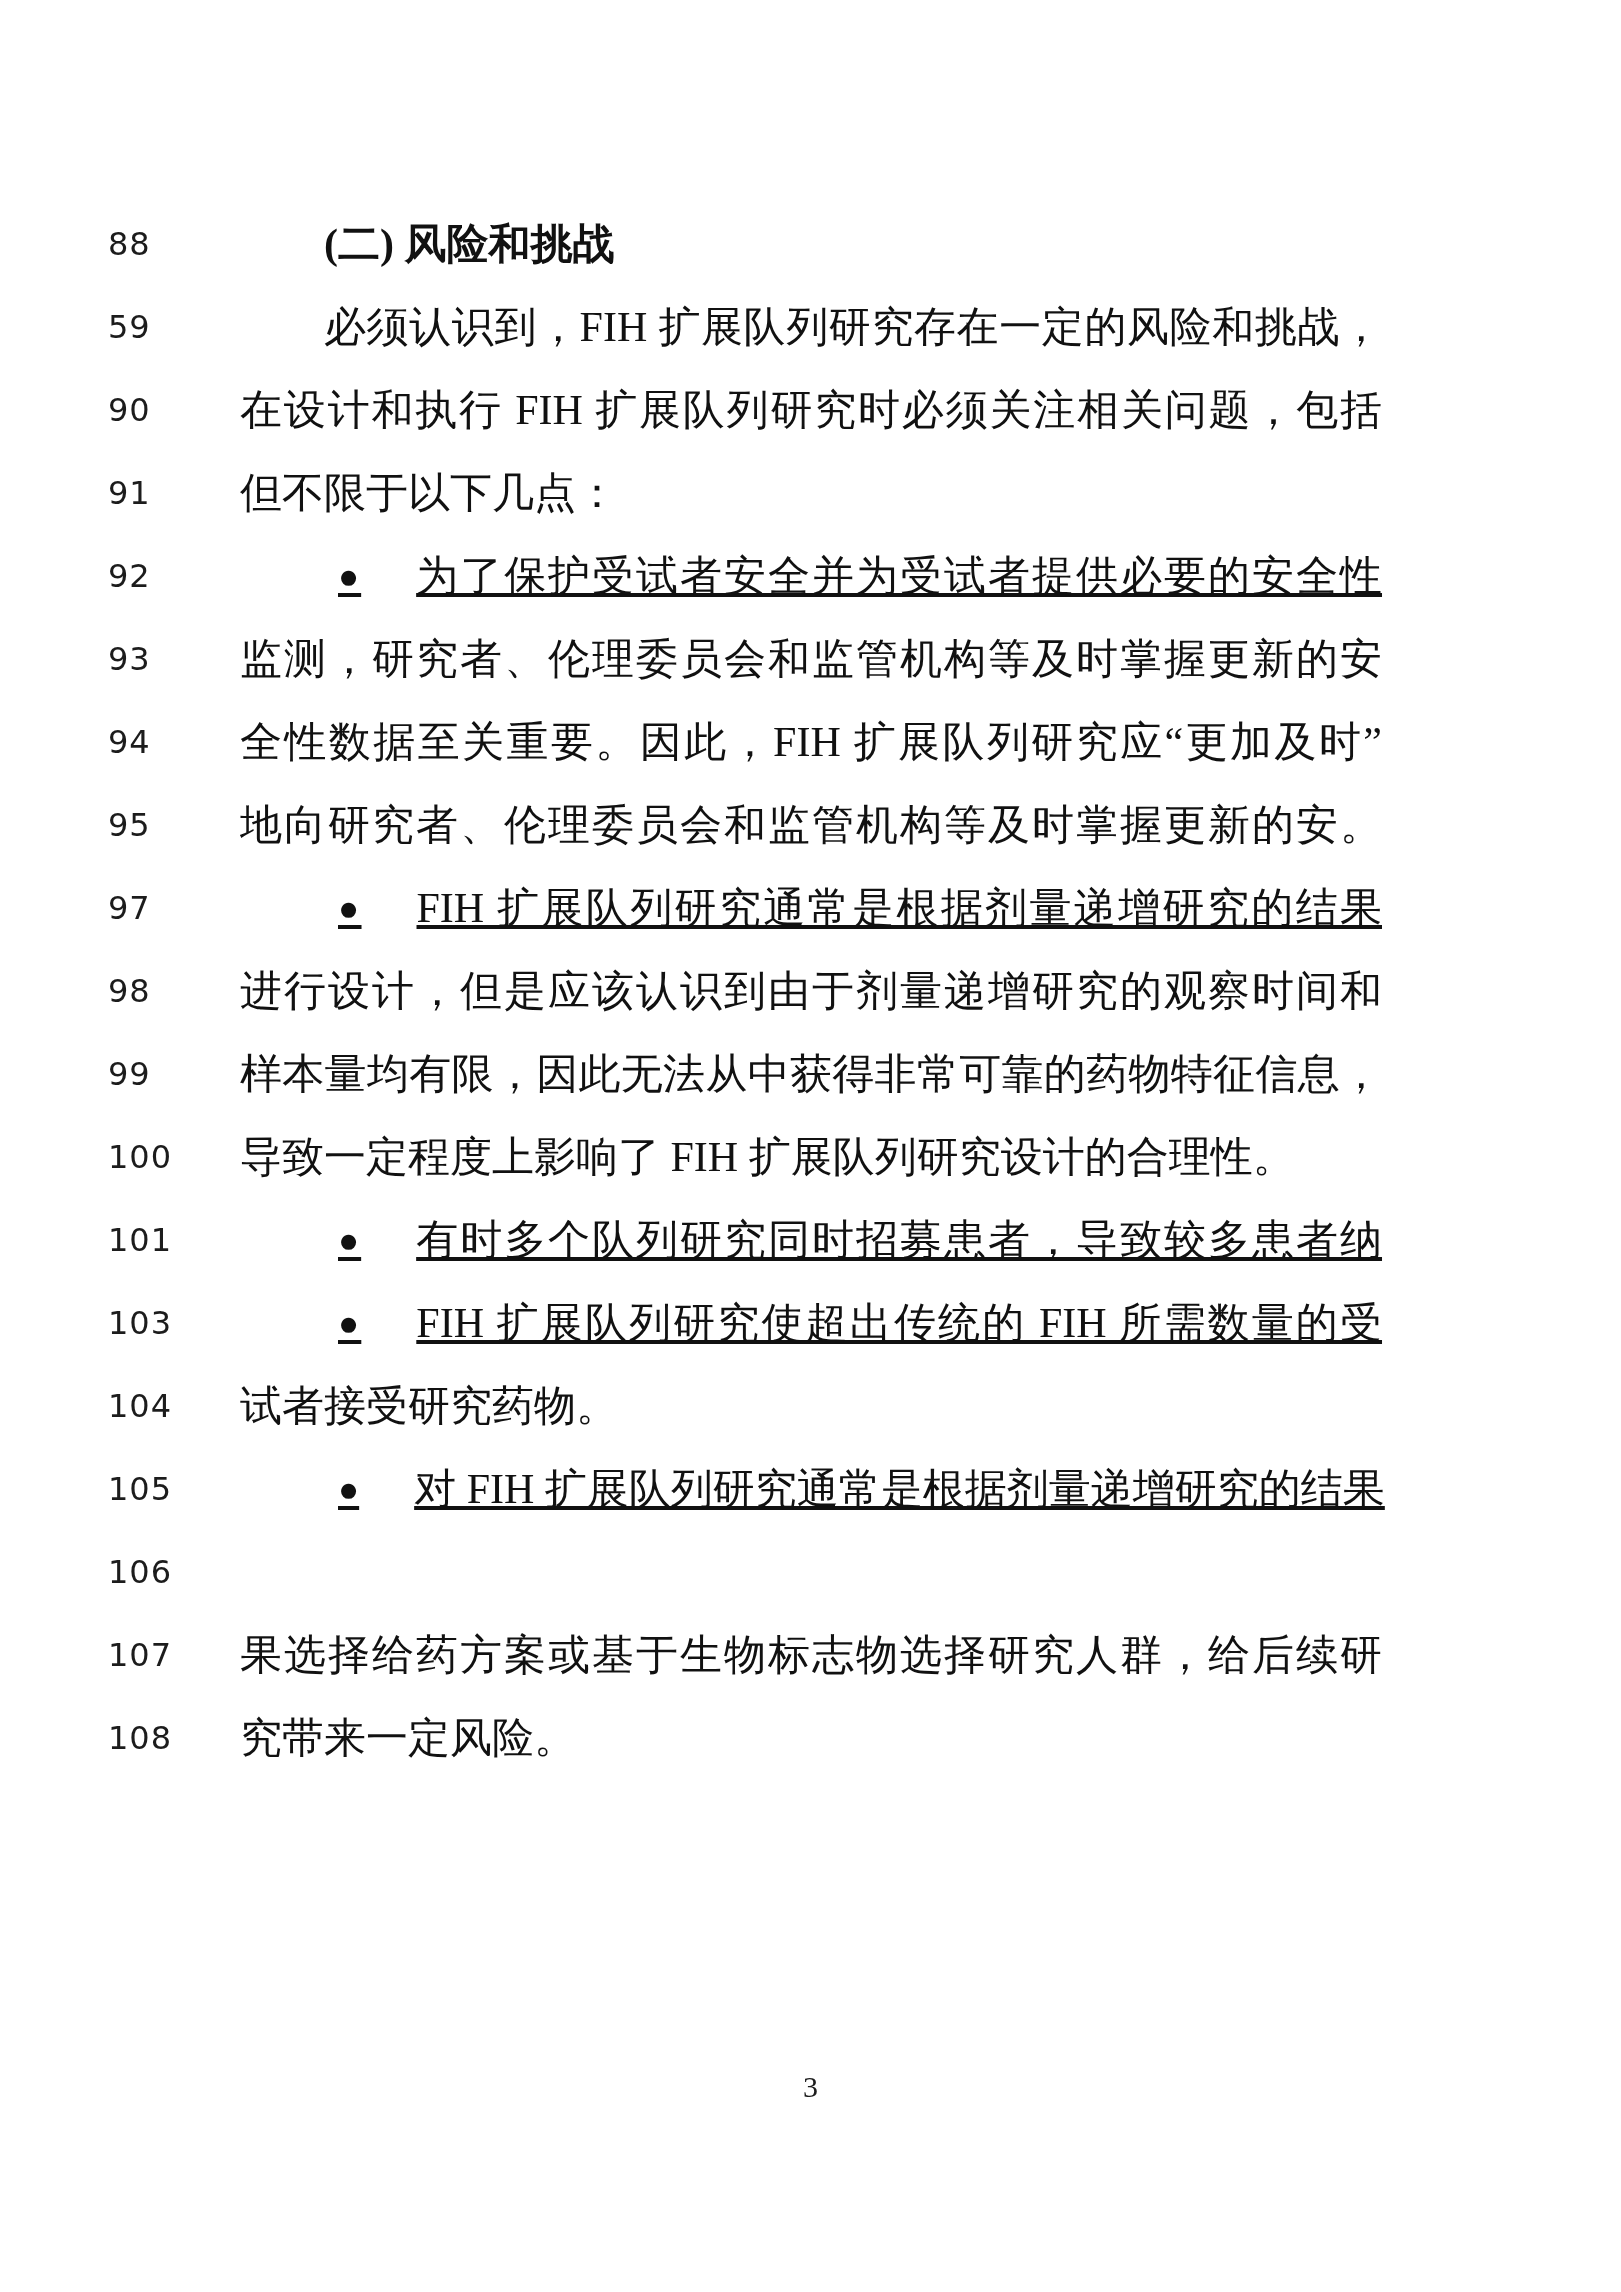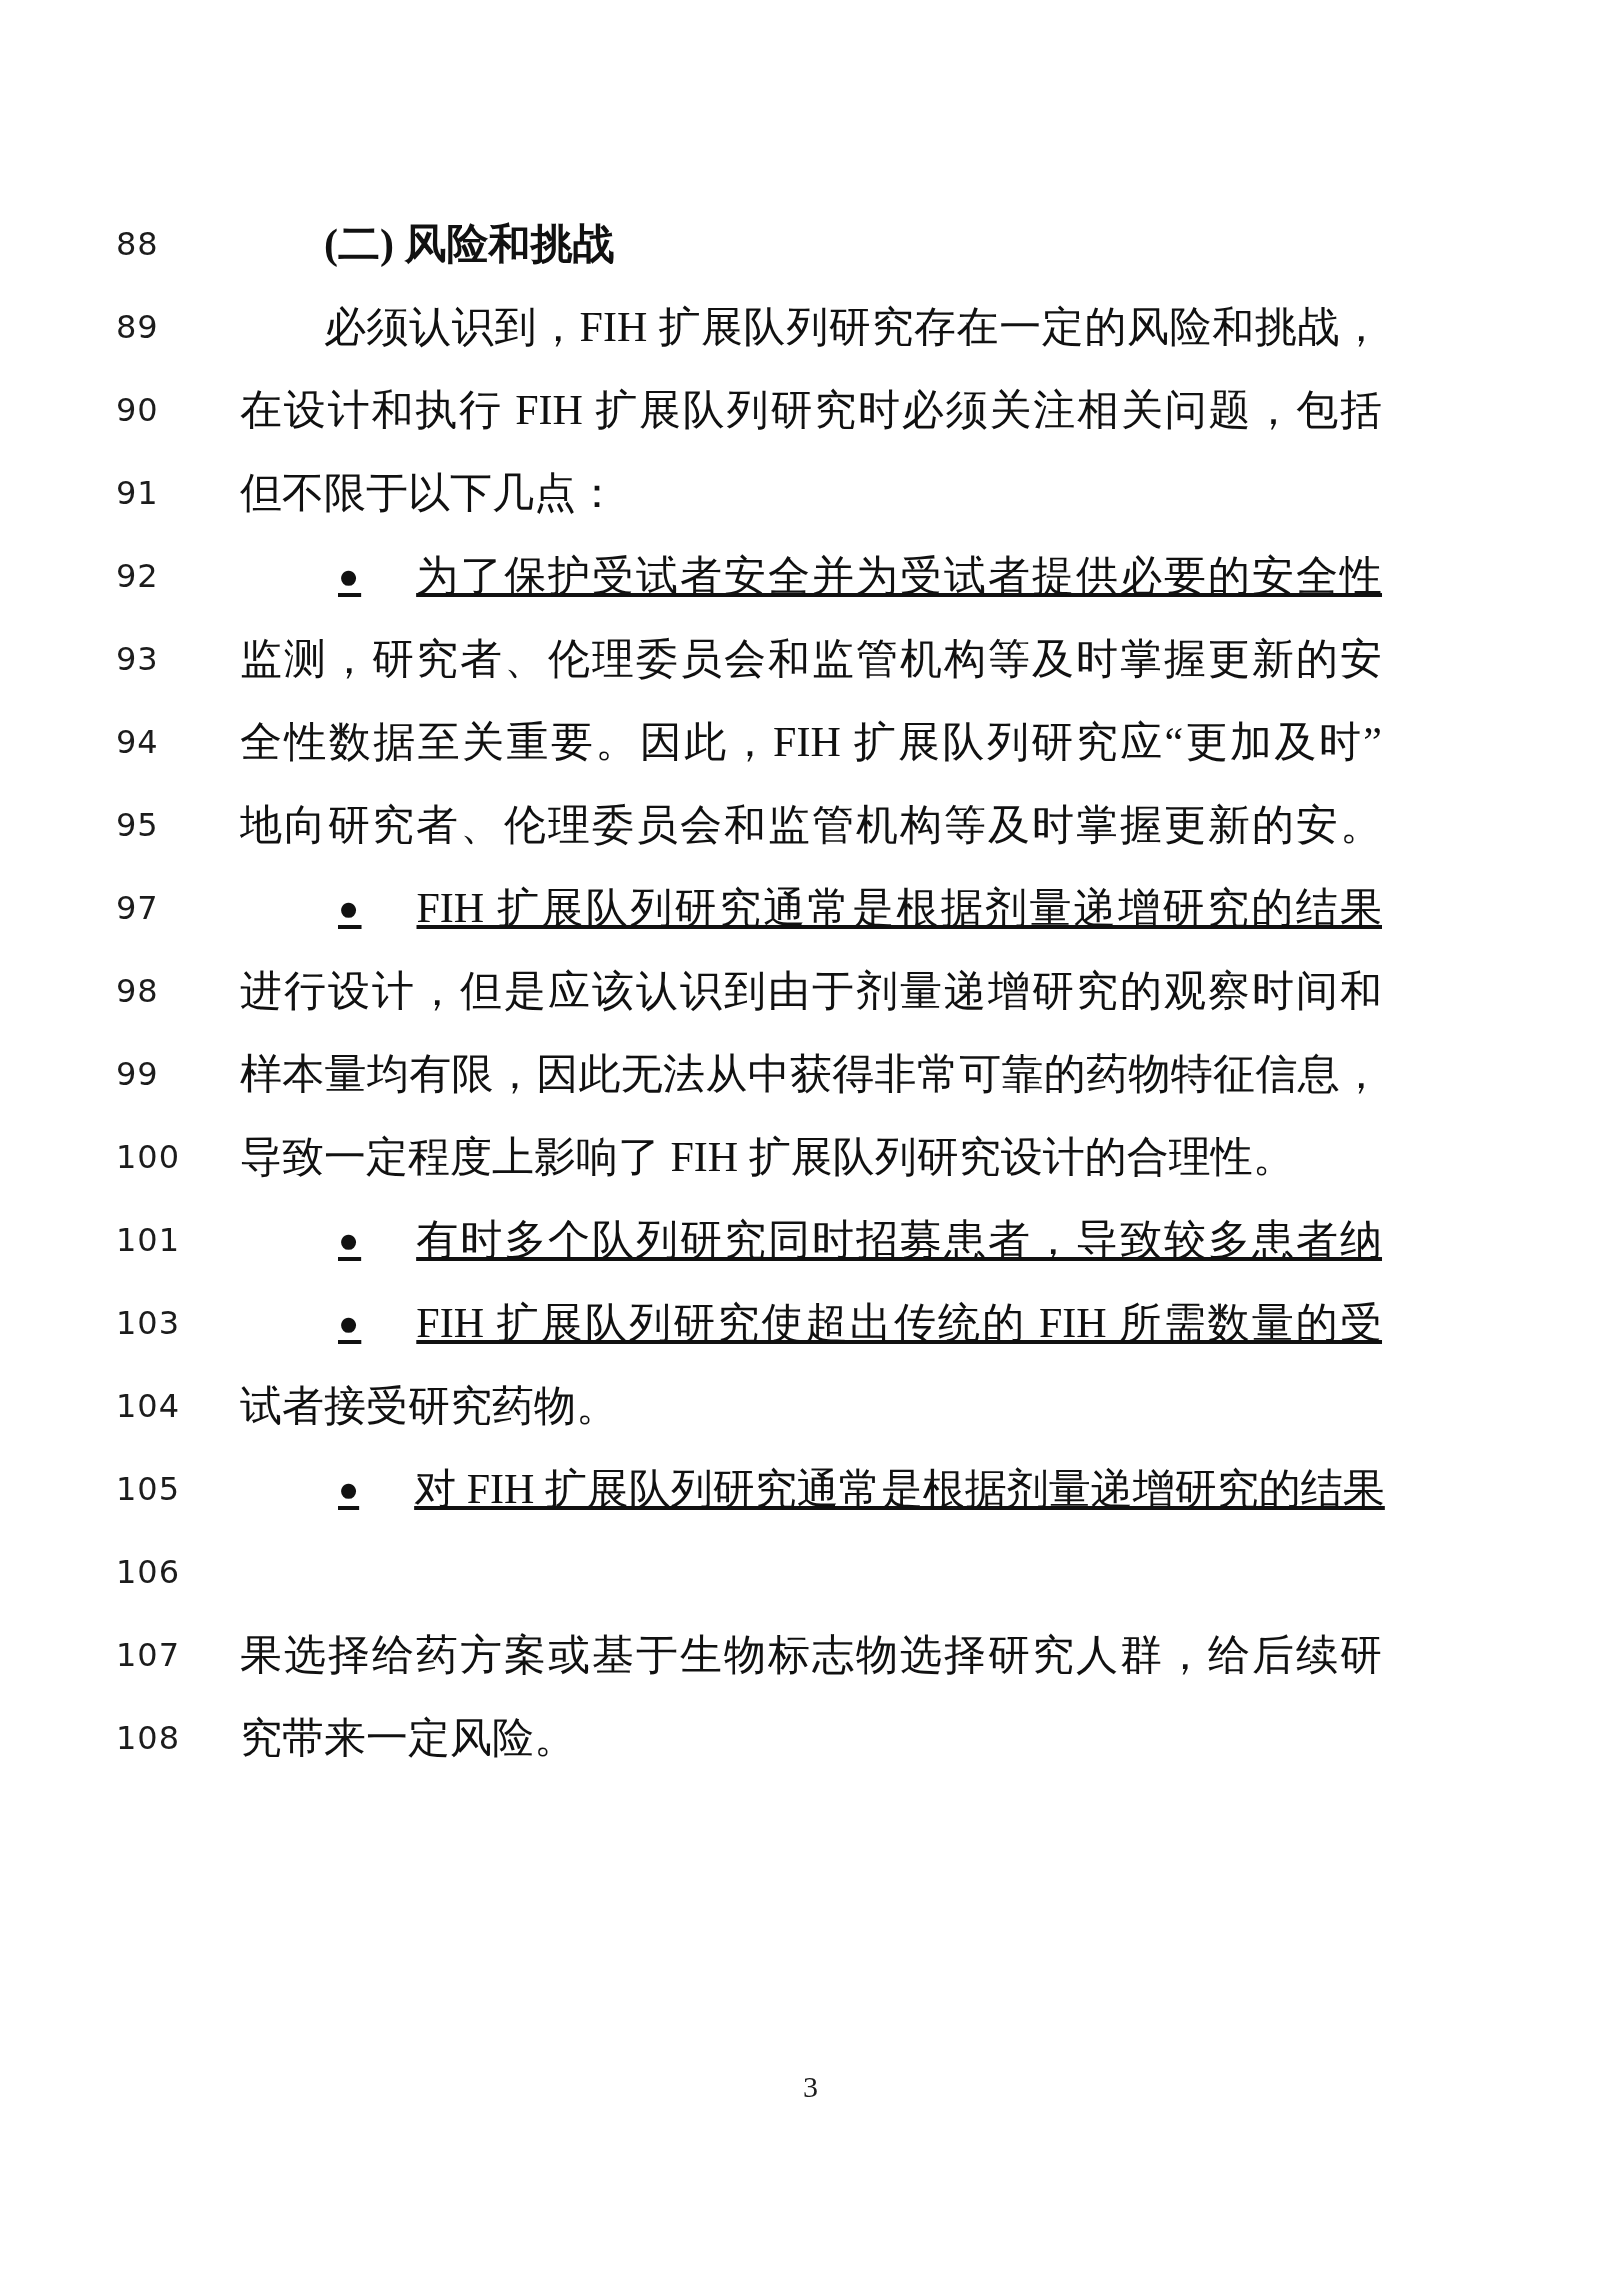--- a/index.html
+++ b/index.html
@@ -23,21 +23,21 @@
     width: 100%;
   }
   .line {
     position: relative;
     height: 83px;
     line-height: 83px;
     white-space: nowrap;
   }
   .line-num {
     position: absolute;
-    left: 116px;
+    left: 108px;
     top: 0;
     font-family: "DejaVu Sans", "Liberation Sans", sans-serif;
     font-size: 32px;
     letter-spacing: 1px;
     color: #1c1c1c;
   }
   .line-body {
     position: absolute;
     left: 240px;
     right: 239px;
@@ -89,21 +89,21 @@
 <div class="page">
   <main class="text-block" id="text-block">
   <div class="line style-heading para-end">
     <span class="line-num">88</span>
     <span class="line-body">
       <span class="line-text">(二) 风险和挑战</span>
     </span>
   </div>
 
   <div class="line style-indent">
-    <span class="line-num">89</span>
+    <span class="line-num">59</span>
     <span class="line-body">
       <span class="line-text">必须认识到，FIH 扩展队列研究存在一定的风险和挑战，</span>
     </span>
   </div>
 
   <div class="line style-cont">
     <span class="line-num">90</span>
     <span class="line-body">
       <span class="line-text">在设计和执行 FIH 扩展队列研究时必须关注相关问题，包括</span>
     </span>

